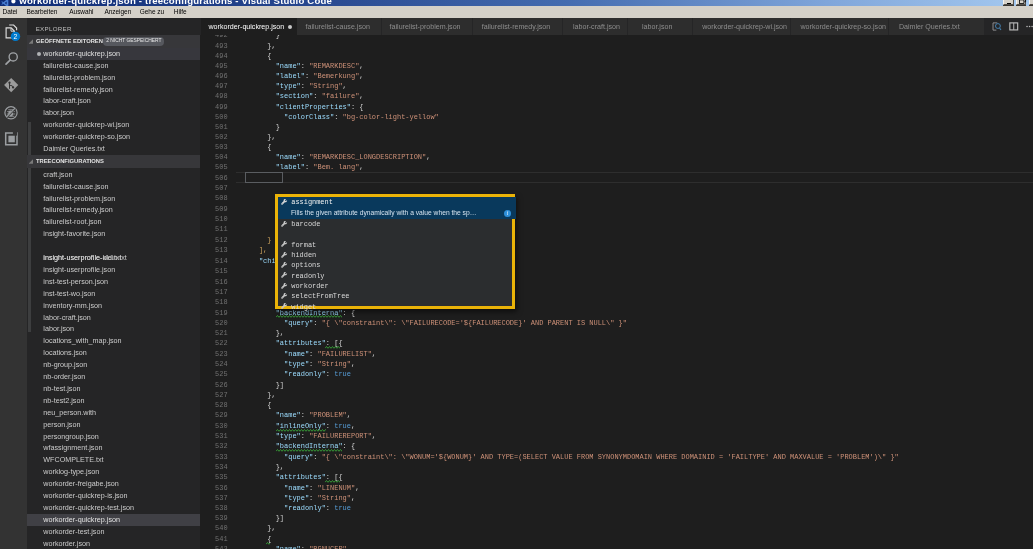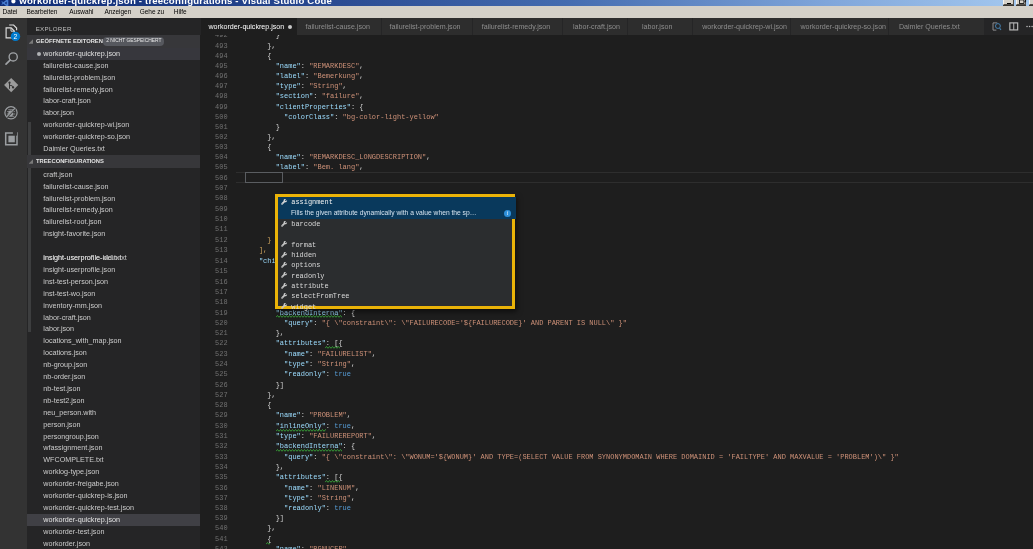--- a/index.html
+++ b/index.html
@@ -262,21 +262,21 @@
           <div class="sgrow" style="top:73.65px">
             <svg class="wr" viewBox="0 0 16 16">
               <path fill="#c8c8c8" d="M13.8 3.1c-.2-.5-.8-.6-1.2-.2L10.9 4.6 9.4 4.1 8.9 2.6l1.7-1.7c.4-.4.2-1-.3-1.2C9.1-.7 7.6-.1 6.6.9 5.7 1.8 5.4 3.2 5.8 4.4L.9 9.3c-.8.8-.8 2 0 2.8.8.8 2 .8 2.8 0l4.9-4.9c1.2.4 2.6.1 3.5-.8 1-1 1.3-2.3.7-3.3zM2.4 11.3c-.4 0-.7-.3-.7-.7s.3-.7.7-.7.7.3.7.7-.3.7-.7.7z"></path>
             </svg>
             <span class="sglab">readonly</span>
           </div>
           <div class="sgrow" style="top:83.94px">
             <svg class="wr" viewBox="0 0 16 16">
               <path fill="#c8c8c8" d="M13.8 3.1c-.2-.5-.8-.6-1.2-.2L10.9 4.6 9.4 4.1 8.9 2.6l1.7-1.7c.4-.4.2-1-.3-1.2C9.1-.7 7.6-.1 6.6.9 5.7 1.8 5.4 3.2 5.8 4.4L.9 9.3c-.8.8-.8 2 0 2.8.8.8 2 .8 2.8 0l4.9-4.9c1.2.4 2.6.1 3.5-.8 1-1 1.3-2.3.7-3.3zM2.4 11.3c-.4 0-.7-.3-.7-.7s.3-.7.7-.7.7.3.7.7-.3.7-.7.7z"></path>
             </svg>
-            <span class="sglab">attribute</span>
+            <span class="sglab">workorder</span>
           </div>
           <div class="sgrow" style="top:94.23px">
             <svg class="wr" viewBox="0 0 16 16">
               <path fill="#c8c8c8" d="M13.8 3.1c-.2-.5-.8-.6-1.2-.2L10.9 4.6 9.4 4.1 8.9 2.6l1.7-1.7c.4-.4.2-1-.3-1.2C9.1-.7 7.6-.1 6.6.9 5.7 1.8 5.4 3.2 5.8 4.4L.9 9.3c-.8.8-.8 2 0 2.8.8.8 2 .8 2.8 0l4.9-4.9c1.2.4 2.6.1 3.5-.8 1-1 1.3-2.3.7-3.3zM2.4 11.3c-.4 0-.7-.3-.7-.7s.3-.7.7-.7.7.3.7.7-.3.7-.7.7z"></path>
             </svg>
             <span class="sglab">selectFromTree</span>
           </div>
           <div class="sgrow" style="top:104.52px">
             <svg class="wr" viewBox="0 0 16 16">
               <path fill="#c8c8c8" d="M13.8 3.1c-.2-.5-.8-.6-1.2-.2L10.9 4.6 9.4 4.1 8.9 2.6l1.7-1.7c.4-.4.2-1-.3-1.2C9.1-.7 7.6-.1 6.6.9 5.7 1.8 5.4 3.2 5.8 4.4L.9 9.3c-.8.8-.8 2 0 2.8.8.8 2 .8 2.8 0l4.9-4.9c1.2.4 2.6.1 3.5-.8 1-1 1.3-2.3.7-3.3zM2.4 11.3c-.4 0-.7-.3-.7-.7s.3-.7.7-.7.7.3.7.7-.3.7-.7.7z"></path>

